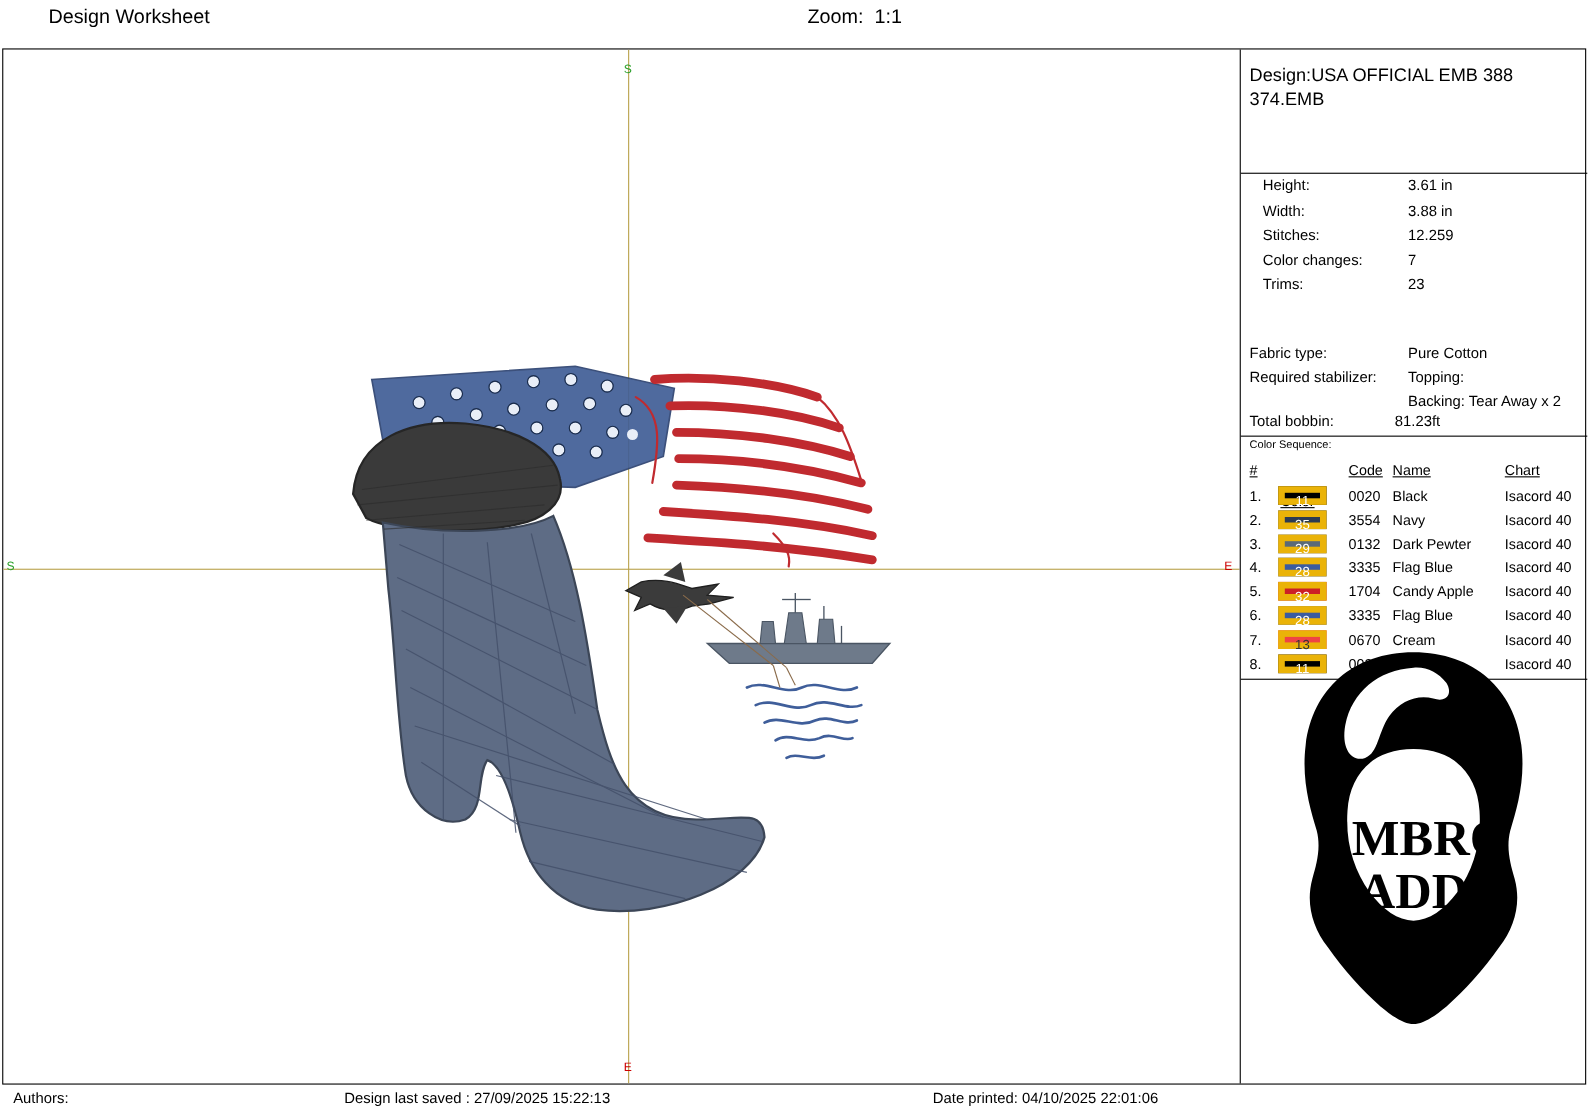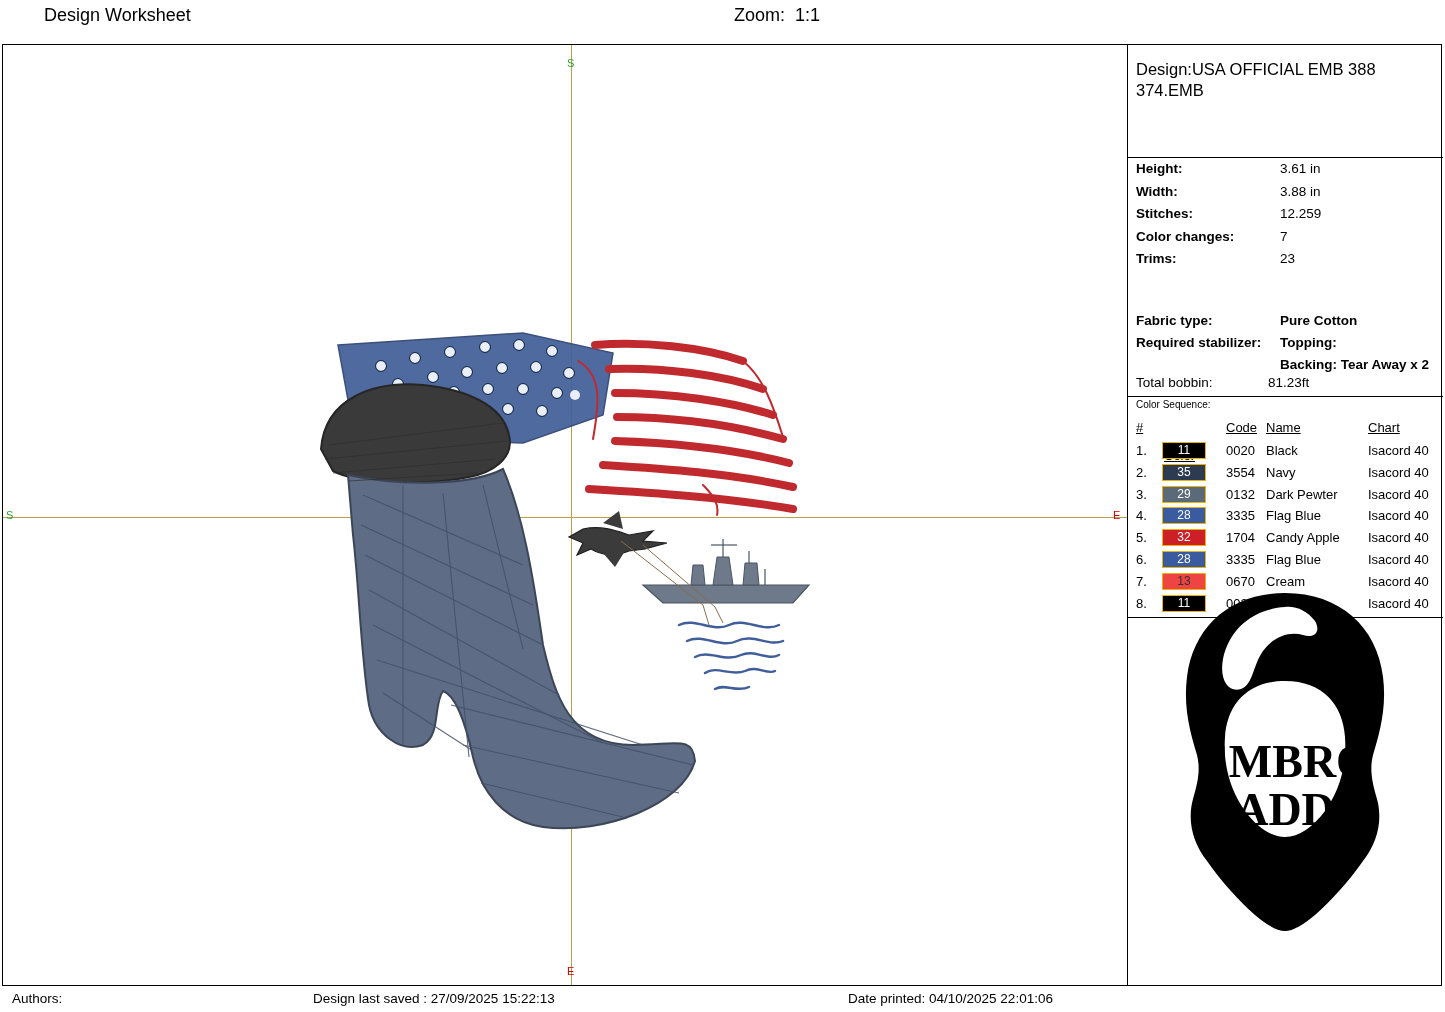--- a/index.html
+++ b/index.html
@@ -115,29 +115,28 @@
   .specs {
     position: absolute;
     left: 8px; top: 116px;
     width: 300px;
     font-size: 13.5px;
   }
   .spec-row {
     position: relative;
     height: 22.5px;
   }
-  .spec-row .k { position: absolute; left: 0; top: 0; font-weight: bold; }
+  .spec-row .k { position: absolute; left: 12px; top: 0; }
   .spec-row .v { position: absolute; left: 144px; top: 0; }
 
   .fabric {
     position: absolute;
     left: 8px; top: 268px;
     width: 300px;
     font-size: 13.5px;
-    font-weight: bold;
   }
   .fabric .row { position: relative; height: 22px; }
   .fabric .row .k { position: absolute; left: 0; top: 0; }
   .fabric .row .v { position: absolute; left: 144px; top: 0; }
   .fabric .row .v2 { position: absolute; left: 144px; top: 0; }
 
   .bobbin {
     position: absolute;
     left: 8px; top: 330px;
     width: 300px;
@@ -173,21 +172,21 @@
   }
   .seq-row {
     position: relative;
     height: 21.8px;
   }
   .seq-row .c-num { position: absolute; left: 0; top: 2px; }
   .seq-row .c-sw {
     position: absolute;
     left: 26px; top: 1px;
     width: 44px; height: 17px;
-    border: 1px solid #eab308;
+    border: 6px solid #eab308;
     box-sizing: border-box;
     color: #ffffff;
     font-size: 12px;
     text-align: center;
     line-height: 15px;
   }
   .seq-row .c-code { position: absolute; left: 90px; top: 2px; }
   .seq-row .c-name { position: absolute; left: 130px; top: 2px; }
   .seq-row .c-chart { position: absolute; left: 232px; top: 2px; }
 

